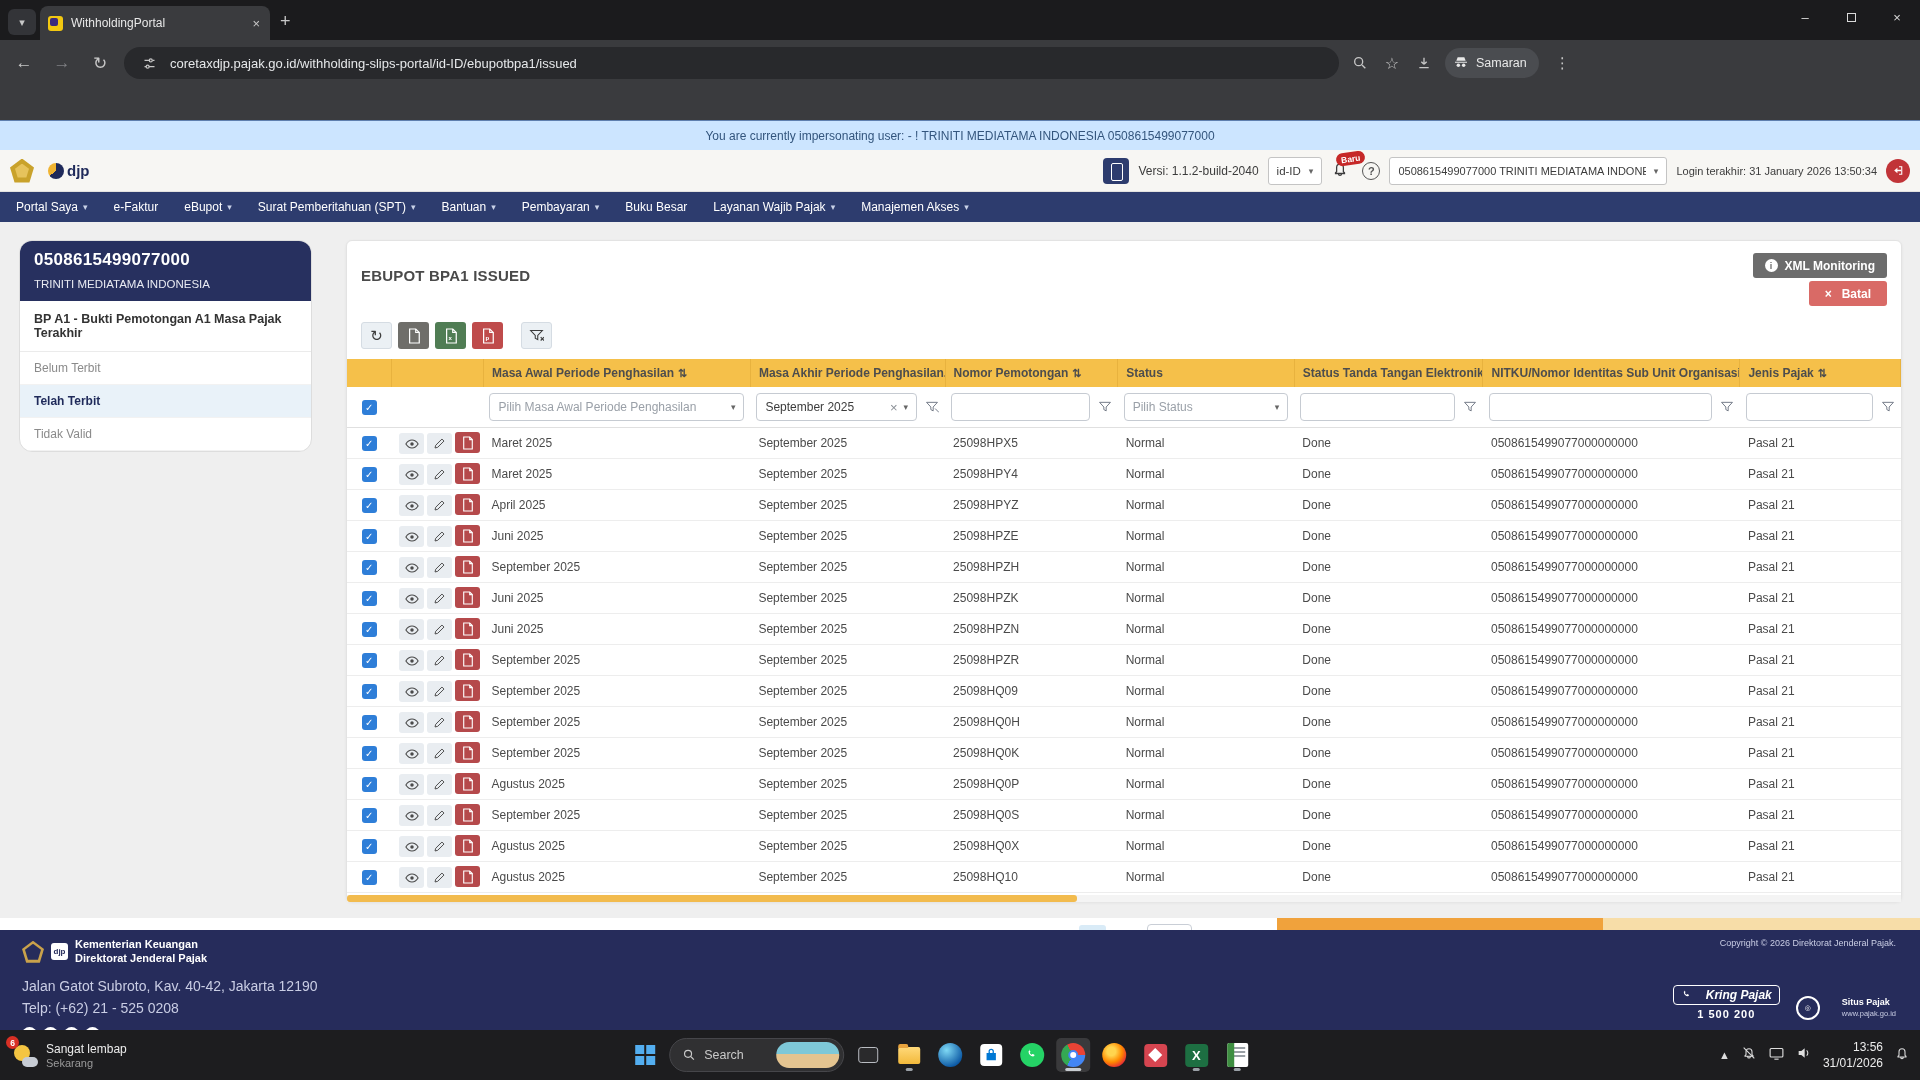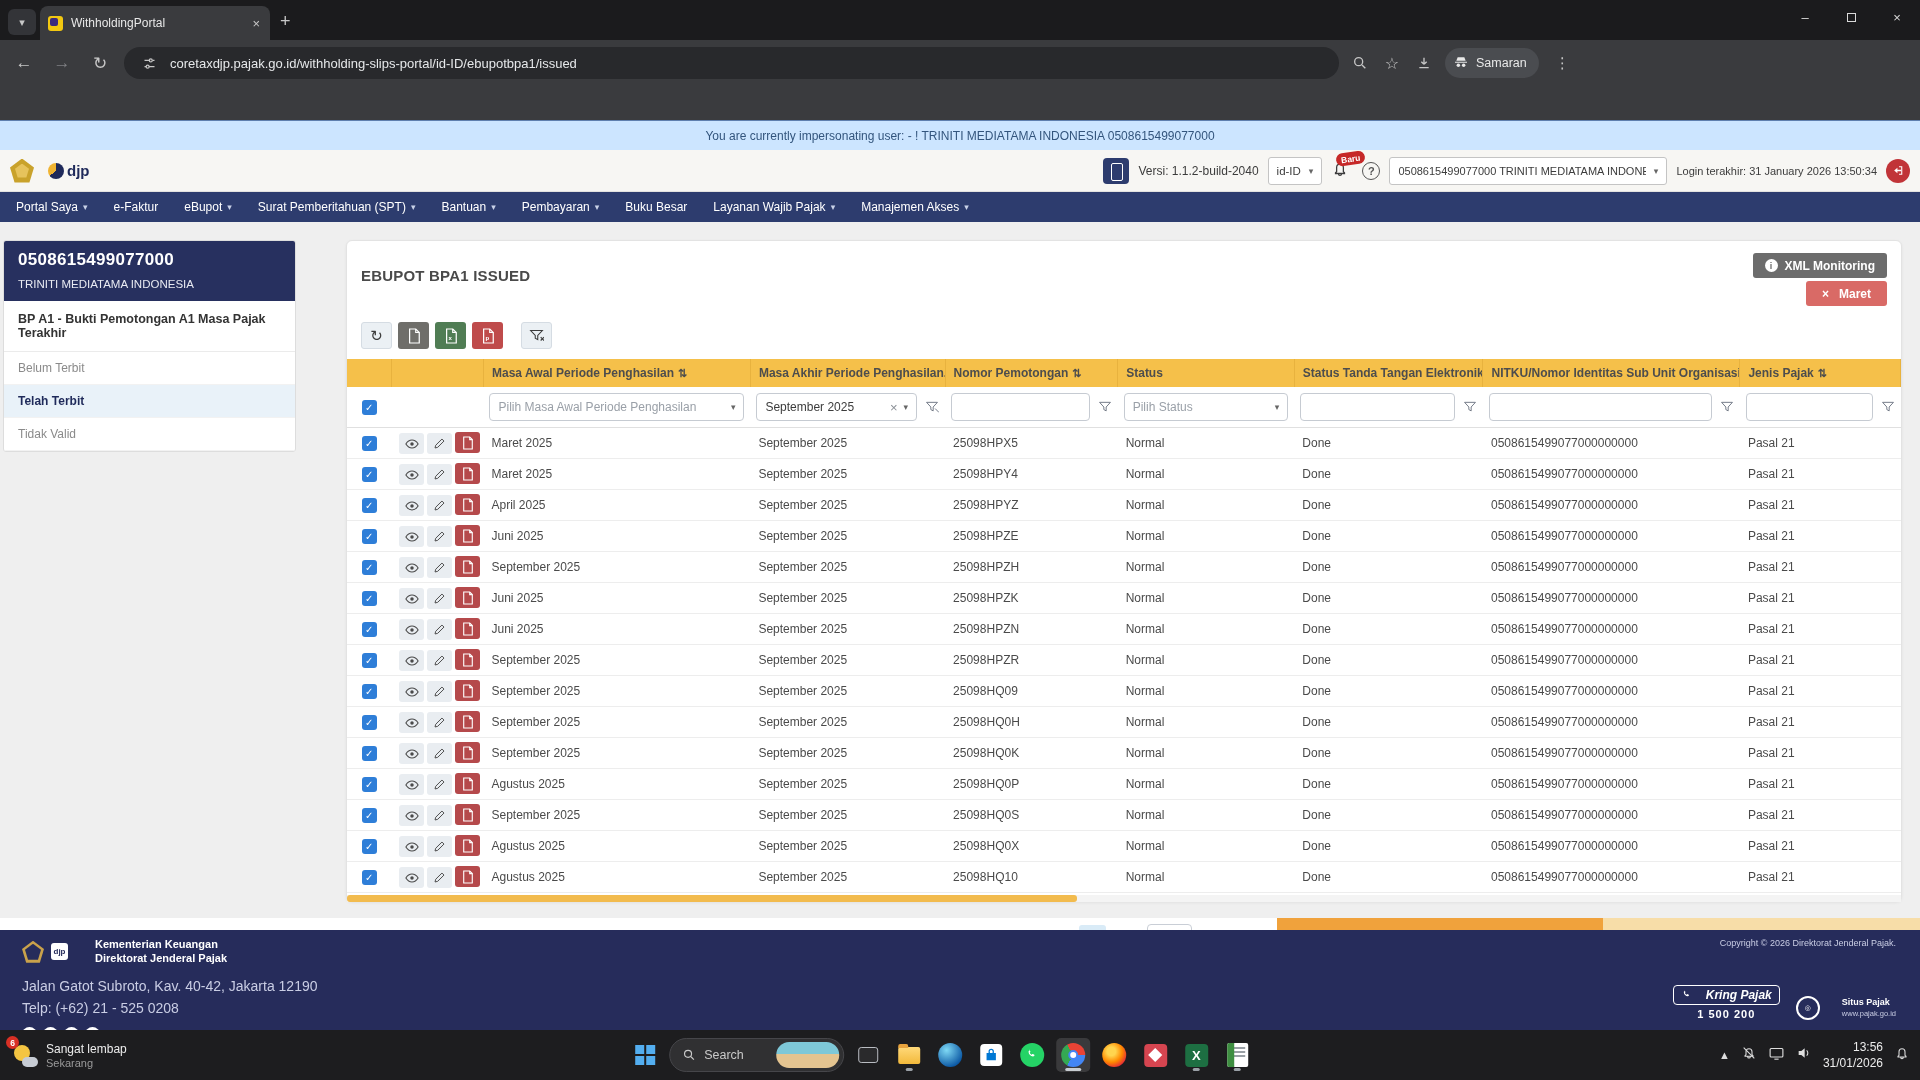--- a/index.html
+++ b/index.html
@@ -52,21 +52,21 @@
   .login-text { font-size:11px; color:#3C3C3C; white-space:nowrap; }
   .logout-btn { width:24px; height:24px; border-radius:50%; background:#C13438; display:flex; align-items:center; justify-content:center; cursor:pointer; flex:none; }
 
   
   .navbar { height:30px; background:#2D3C6E; display:flex; align-items:center; padding:0 16px; gap:26px; flex:none; }
   .nav-item { color:#FFFFFF; font-size:12px; display:flex; align-items:center; gap:5px; cursor:pointer; white-space:nowrap; }
   .nav-item .caret { color:#C9D2E8; }
 
   
   .page { flex:none; height:696px; position:relative; background:#EFEFEF; }
-  .sidebar { position:absolute; left:3px; top:18px; width:293px; background:#fff; border:1px solid #DDDDDD; border-radius:3px; overflow:hidden; }
+  .sidebar { position:absolute; left:19px; top:18px; width:293px; background:#fff; border:1px solid #DDDDDD; border-radius:13px; overflow:hidden; }
   .side-head { background:#27305F; color:#fff; padding:9px 14px 11px; }
   .side-npwp { font-size:17px; font-weight:bold; letter-spacing:.3px; }
   .side-name { font-size:11.5px; margin-top:8px; color:#E8EAF2; }
   .side-section { padding:11px 14px; font-size:12.5px; font-weight:bold; color:#333; border-bottom:1px solid #EBEBEB; }
   .side-item { padding:9px 14px; font-size:12px; color:#8A8A8A; cursor:pointer; border-bottom:1px solid #F2F2F2; }
   .side-item.active { background:#E9F2F9; color:#1F2A5A; font-weight:bold; }
 
   .main-card { position:absolute; left:346px; top:18px; right:18px; bottom:16px; background:#fff; border:1px solid #E3E3E3; border-radius:6px; box-shadow:0 1px 3px rgba(0,0,0,.06); padding:12px 0 0; }
   .card-top { display:flex; padding:0 14px; }
   .main-title { font-size:15px; font-weight:bold; color:#4A4A4A; letter-spacing:.2px; margin-top:14px; }
@@ -116,21 +116,21 @@
   .load-b { width:17%; background:#F0A23C; }
   .load-c { flex:1; background:#F7DDA8; }
 
   
   .footer { height:100px; background:#262C5B; position:relative; flex:none; color:#fff; }
   .f-left { position:absolute; left:22px; top:8px; }
   .f-brand { display:flex; align-items:center; gap:7px; }
   .emblem-o { width:22px; height:22px; clip-path:polygon(50% 0,100% 38%,81% 100%,19% 100%,0 38%); background:#C9A24B; position:relative; }
   .emblem-o::after { content:""; position:absolute; inset:3px; background:#262C5B; clip-path:polygon(50% 0,100% 38%,81% 100%,19% 100%,0 38%); }
   .djp-white { width:17px; height:17px; background:#fff; border-radius:3px; color:#262C5B; font-size:8px; font-weight:bold; display:flex; align-items:center; justify-content:center; }
-  .f-ministry { font-size:11px; font-weight:bold; line-height:1.25;margin-left:20px; }
+  .f-ministry { font-size:11px; font-weight:bold; line-height:1.25; }
   .f-addr { font-size:14px; color:#C9CDE4; margin-top:9px; line-height:1.6; }
   .socials { display:flex; gap:6px; margin-top:8px; }
   .soc { width:15px; height:15px; border-radius:50%; background:#fff; color:#262C5B; font-size:9px; font-weight:bold; display:flex; align-items:center; justify-content:center; cursor:pointer; }
   .f-copy { position:absolute; right:24px; top:8px; font-size:9px; color:#C9CDE4; }
   .f-badges { position:absolute; right:24px; bottom:10px; display:flex; gap:16px; align-items:flex-end; }
   .kring { text-align:center; }
   .kring-script { font-style:italic; font-weight:bold; font-size:12px; border:1px solid #fff; border-radius:4px; padding:2px 7px; display:flex; align-items:center; gap:13px; }
   .kring-num { font-size:11px; font-weight:bold; margin-top:3px; letter-spacing:1px; }
   .situs { display:flex; align-items:center; gap:22px; }
   .situs-circle { width:24px; height:24px; border:2px solid #fff; border-radius:50%; display:flex; align-items:center; justify-content:center; font-size:7px; }
@@ -337,21 +337,21 @@
     <section class="main-card">
       <div class="card-top">
         <h1 class="main-title">EBUPOT BPA1 ISSUED</h1>
         <div class="top-buttons">
           <button class="btn-xml">
             <span class="info-i">i</span>
             <span>XML Monitoring</span>
           </button>
           <button class="btn-batal">
             <span>×</span>
-            <span>Maret</span>
+            <span>Batal</span>
           </button>
         </div>
       </div>
 
       <div class="grid-toolbar">
         <span class="tool-btn tool-light">↻</span>
         <span class="tool-btn tool-gray">
           <svg width="14" height="16" viewBox="0 0 16 18">
               <path d="M3 1h7l4 4v12H3z" fill="none" stroke="#fff" stroke-width="1.4"></path>
               <path d="M10 1v4h4" fill="none" stroke="#fff" stroke-width="1.4"></path>

